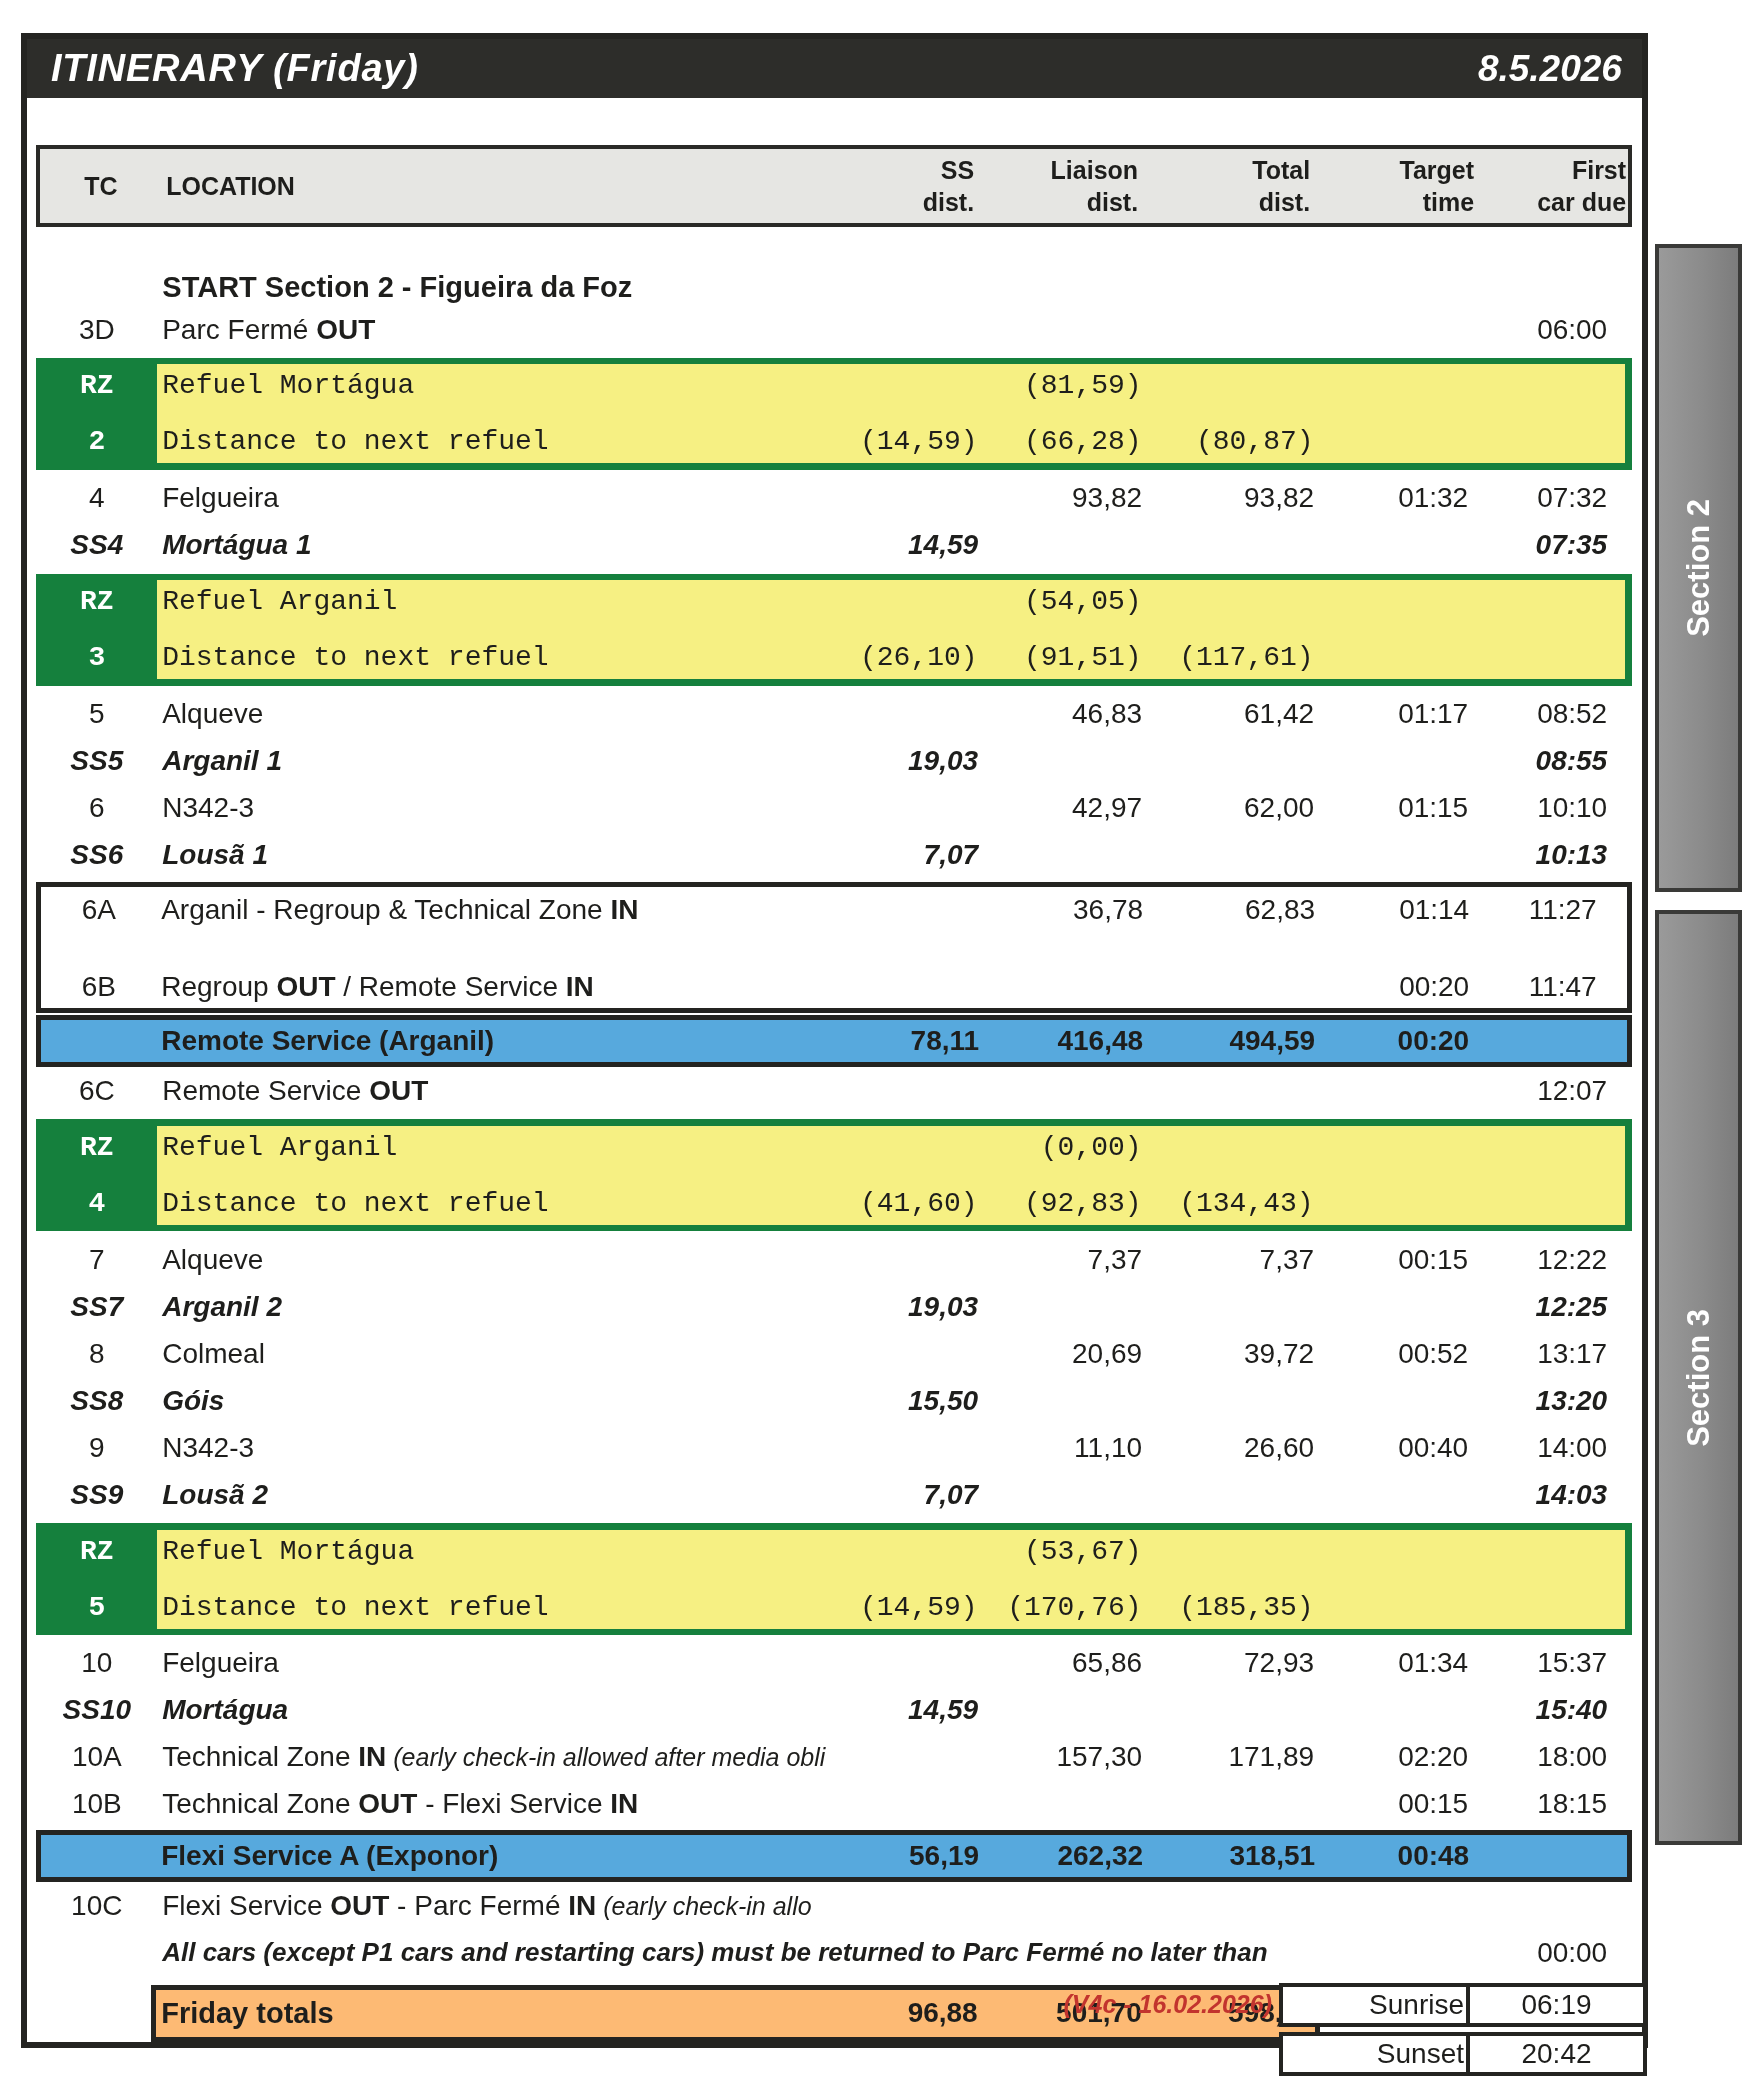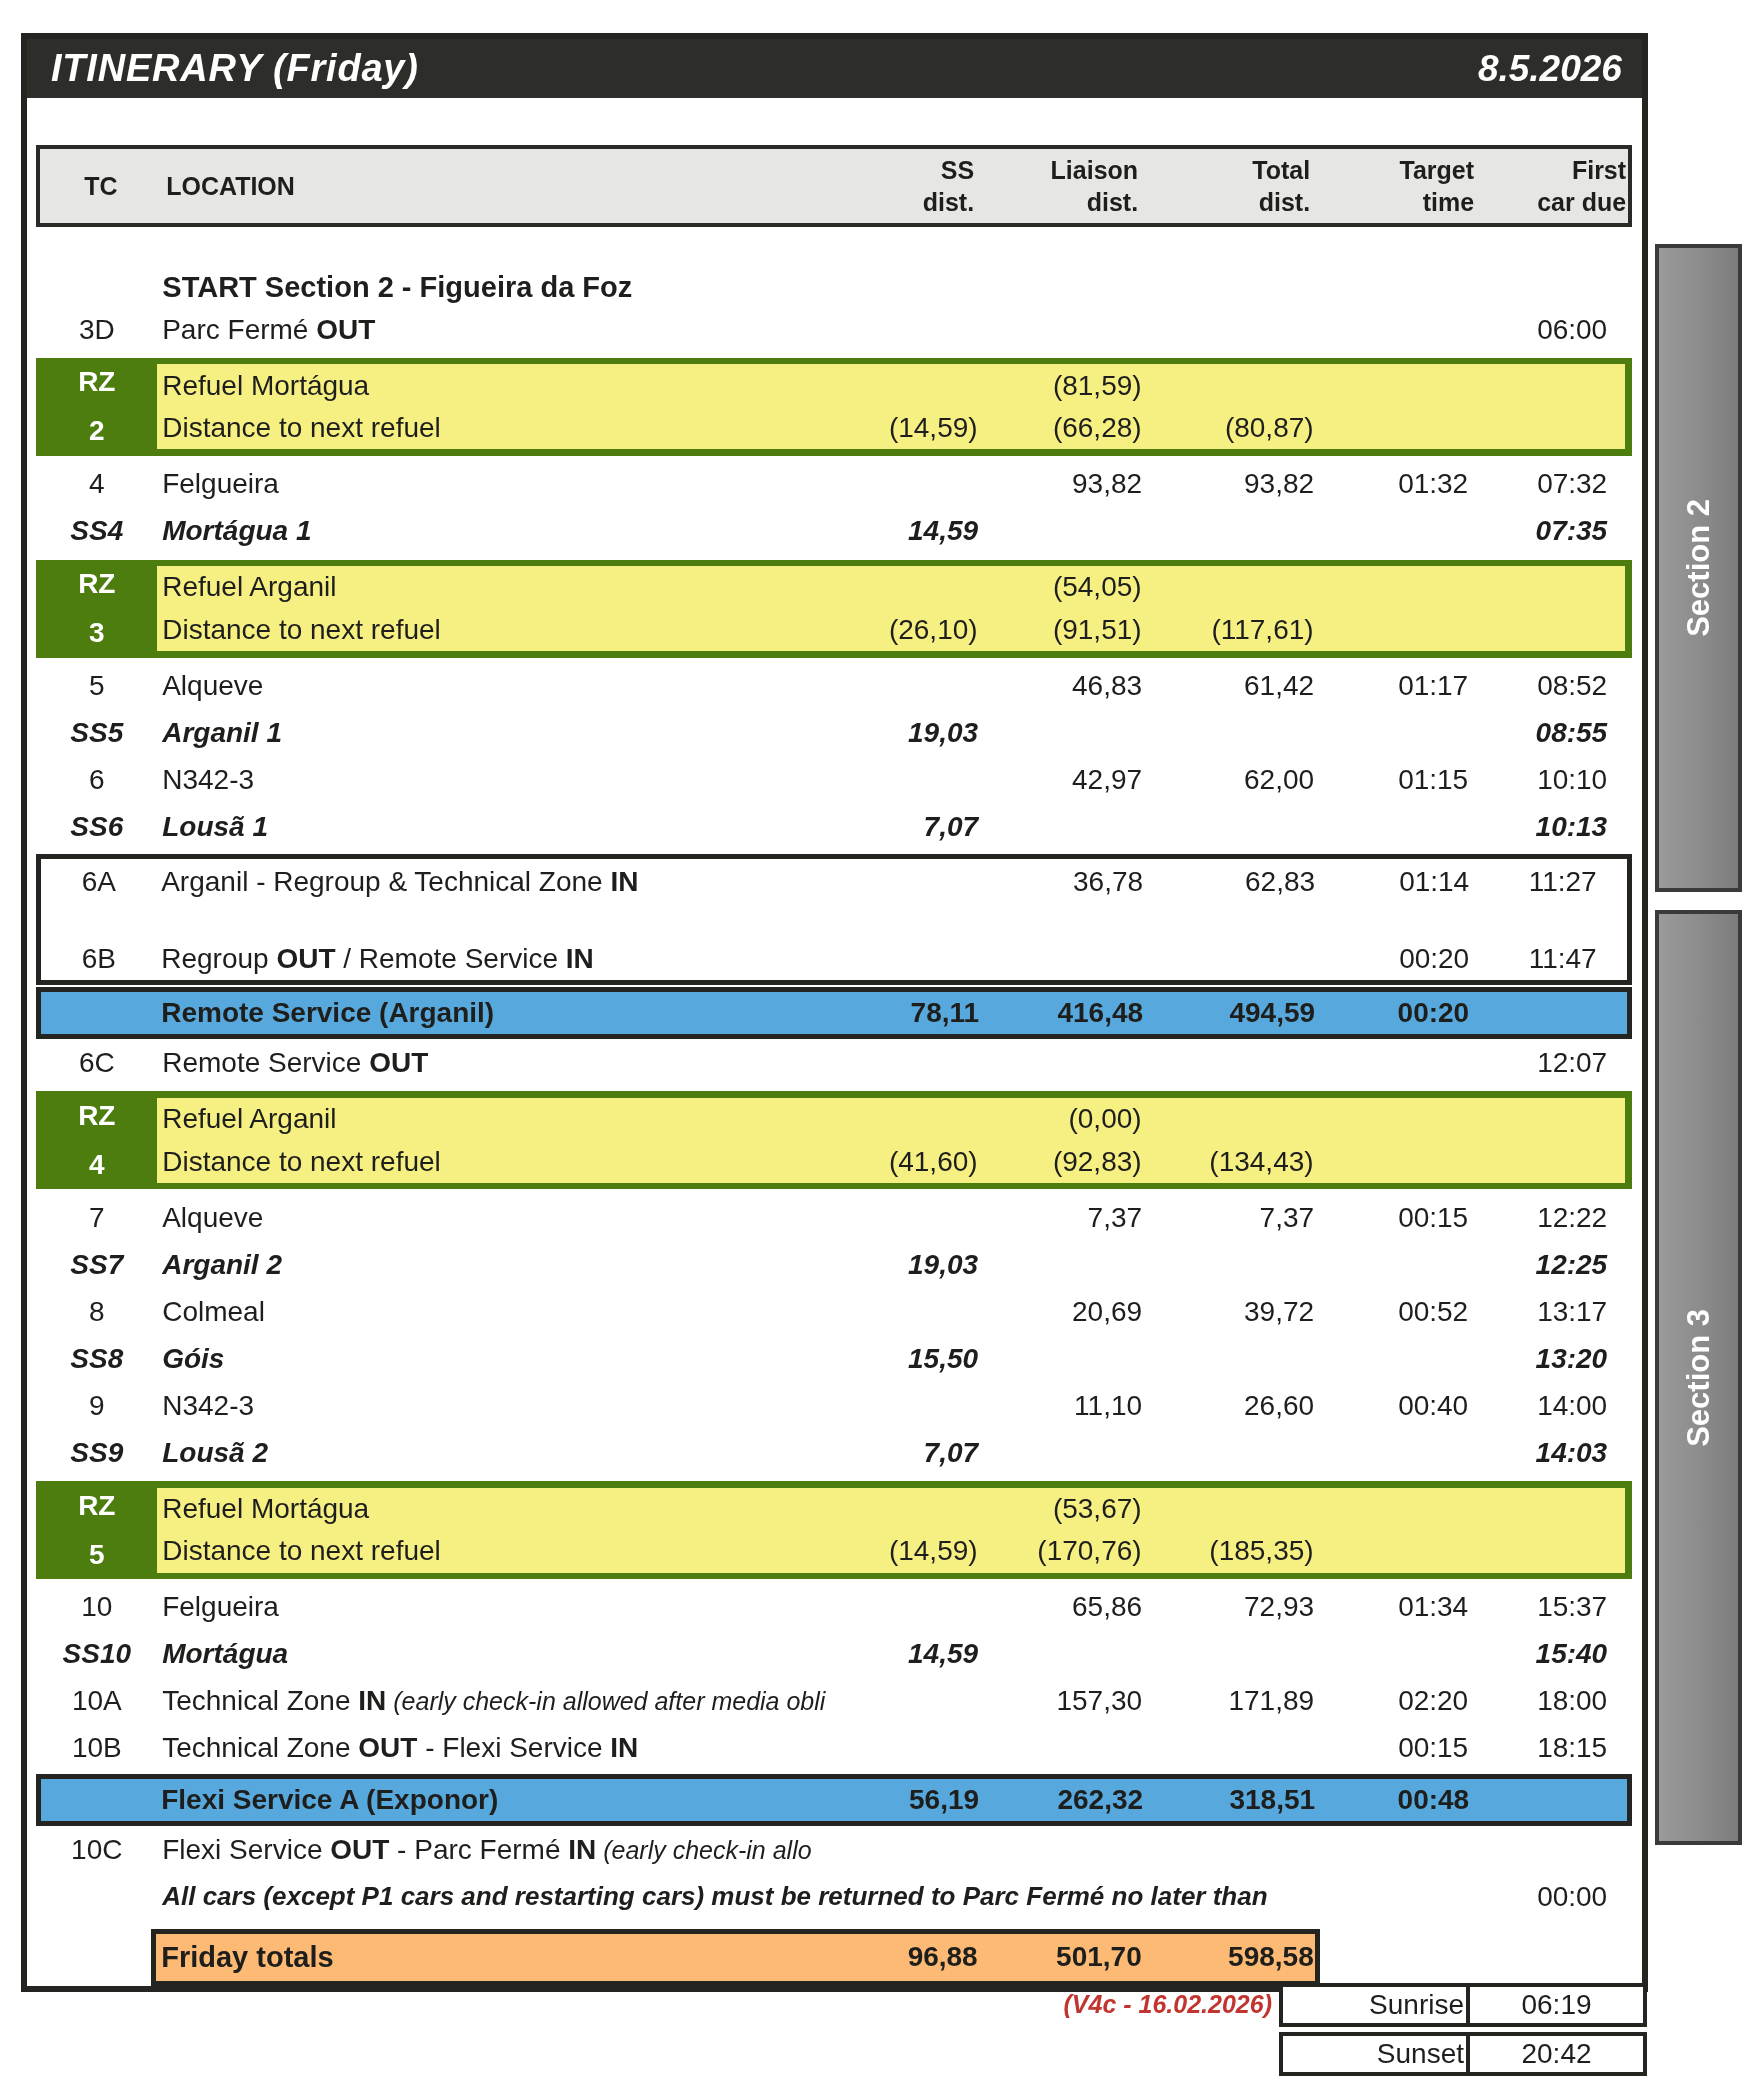--- a/index.html
+++ b/index.html
@@ -45,22 +45,22 @@
   .colheader .tc,.colheader .loc{font-size:25px;}
   .h2{font-size:25px;line-height:1.28;padding-right:1.6px;text-align:right;white-space:nowrap;}
   .h2 div{text-align:right;}
   
   .row{height:47px;}
   .start-row{margin-top:41px;height:38px;display:flex;align-items:center;}
   .start-row .txt{margin-left:126px;font-weight:bold;font-size:29px;}
   .ssrow{font-weight:bold;font-style:italic;}
   
   .rz{
-    margin:4.9px 0;height:98px;box-sizing:border-box;background:#4d7c0f;
-    padding:6.5px 6.5px 6.5px 0;display:flex;
+    margin:4.9px 0;height:112px;box-sizing:border-box;background:#15803d;
+    padding:6.5px 6.5px 6.5px 0;display:flex;font-family:Liberation Mono, monospace;
   }
   .rz-col{width:121px;margin:-6.5px 0 -6.5px 0;display:flex;flex-direction:column;justify-content:space-around;align-items:center;color:#fff;font-weight:bold;font-size:28px;}
   .rz-yellow{flex:1;background:#f6f083;display:flex;flex-direction:column;justify-content:space-between;}
   .rz-yellow .yline{height:43px;}
   
   .groupbox{margin-top:3.3px;border:5.7px solid #242421;box-sizing:border-box;background:#fff;}
   .groupbox .grow1{height:47px;}
   .groupbox .gspacer{height:33px;}
   .groupbox .grow2{height:41px;}
   

